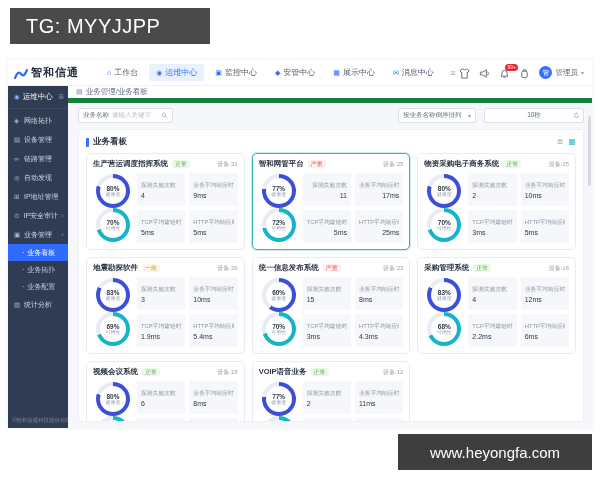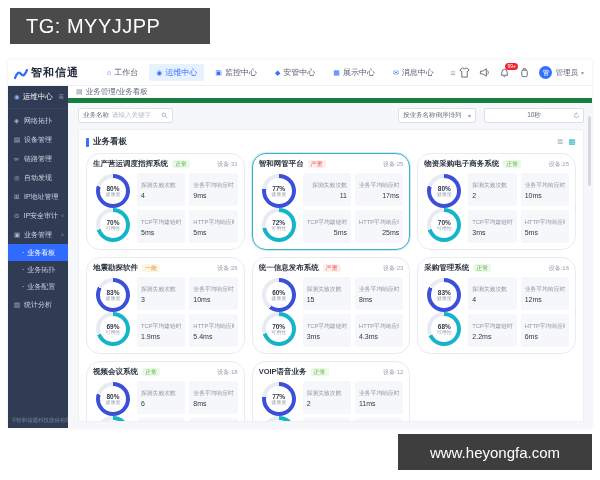--- a/index.html
+++ b/index.html
@@ -16,21 +16,21 @@
 
   
   .app-header { height:26px; background:#fff; border-bottom:1px solid #f0f1f4; display:flex; align-items:center; padding:0 8px 0 6px; flex:0 0 auto; }
   .logo { display:flex; align-items:flex-end; gap:3px; width:86px; }
   .logo-name { font-size:11px; font-weight:bold; color:#232b3a; letter-spacing:1px; }
   .nav { display:flex; align-items:center; gap:4px; flex:1; }
   .nav-item { display:flex; align-items:center; gap:3px; font-size:8px; color:#5a6170; padding:3px 7px; border-radius:2px; cursor:pointer; white-space:nowrap; }
   .nav-item .nico { font-size:7px; color:#3370ff; }
   .nav-item.active { background:#e8f1ff; color:#3370ff; }
   .nav-more { font-size:9px; color:#9aa0ad; padding:0 4px; }
-  .hdr-right { display:flex; align-items:center; gap:9px; }
+  .hdr-right { display:flex; align-items:flex-end; gap:9px; }
   .hicon { width:11px; height:11px; color:#5f6672; position:relative; display:flex; }
   .hicon svg { width:11px; height:11px; }
   .badge { position:absolute; top:-4px; left:6px; background:#f5222d; color:#fff; font-size:5px; line-height:7px; padding:0 2px; border-radius:4px; white-space:nowrap; }
   .user { display:flex; align-items:center; gap:3px; }
   .avatar { width:13px; height:13px; border-radius:50%; background:#3370ff; color:#fff; font-size:7px; display:flex; align-items:center; justify-content:center; }
   .user-name { font-size:7.5px; color:#5a6170; }
   .caret { font-size:6px; color:#9aa0ad; }
 
   
   .app-body { flex:1; display:flex; min-height:0; }
@@ -67,21 +67,21 @@
 
   .board { flex:1; margin:3px 8px 6px 10px; background:#fff; border:1px solid #eef0f4; border-radius:2px; padding:6px 7px; min-height:0; overflow:hidden; }
   .board-head { display:flex; align-items:center; margin-bottom:5px; }
   .board-title { font-size:8.5px; font-weight:bold; color:#2f3644; display:flex; align-items:center; gap:4px; }
   .board-title::before { content:""; width:3px; height:9px; background:#3370ff; border-radius:1px; display:inline-block; }
   .view-toggles { margin-left:auto; display:flex; gap:5px; }
   .vt { font-size:8px; color:#aab1bd; cursor:pointer; line-height:1; }
   .vt.active { color:#2db7c5; }
 
   .grid { display:grid; grid-template-columns:repeat(3,1fr); gap:7px; }
-  .card { background:#fff; border:1px solid #e8ebf1; border-radius:14px; padding:5px 6px 6px; cursor:pointer; }
+  .card { background:#fff; border:1px solid #e8ebf1; border-radius:5px; padding:5px 6px 6px; cursor:pointer; }
   .card.selected { border-color:#3bb0c9; box-shadow:0 0 0 1px rgba(59,176,201,.25);text-align:right; }
   .card-head { display:flex; align-items:center; gap:4px; margin-bottom:4px; }
   .card-title { font-size:7.5px; font-weight:bold; color:#2f3644; white-space:nowrap; overflow:hidden; text-overflow:ellipsis; }
   .tag { font-size:6px; padding:1px 3px; border-radius:2px; flex:0 0 auto; line-height:1.1; }
   .tag.normal { color:#52b13a; background:#ecf8e8; }
   .tag.severe { color:#f05b5b; background:#feefef; }
   .tag.warn   { color:#e6a23c; background:#fdf4e7; }
   .dev { margin-left:auto; font-size:6px; color:#9aa1ad; flex:0 0 auto; }
   .card-body { display:grid; grid-template-columns:40px 1fr 1fr; grid-template-rows:1fr 1fr; gap:4px; }
   .donut-col { grid-row:1 / span 2; display:flex; flex-direction:column; justify-content:space-between; align-items:center; padding:1px 0; }

